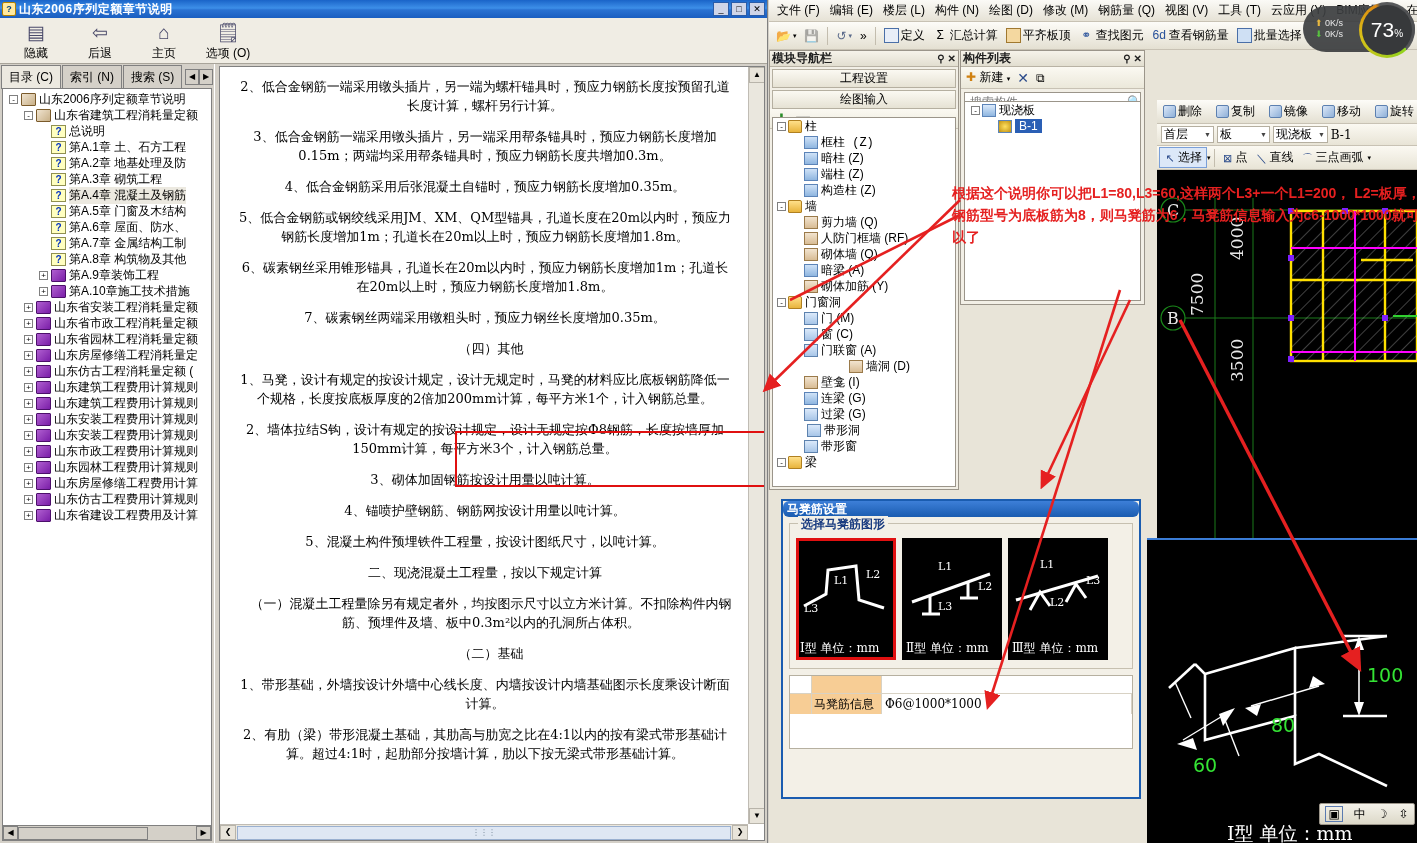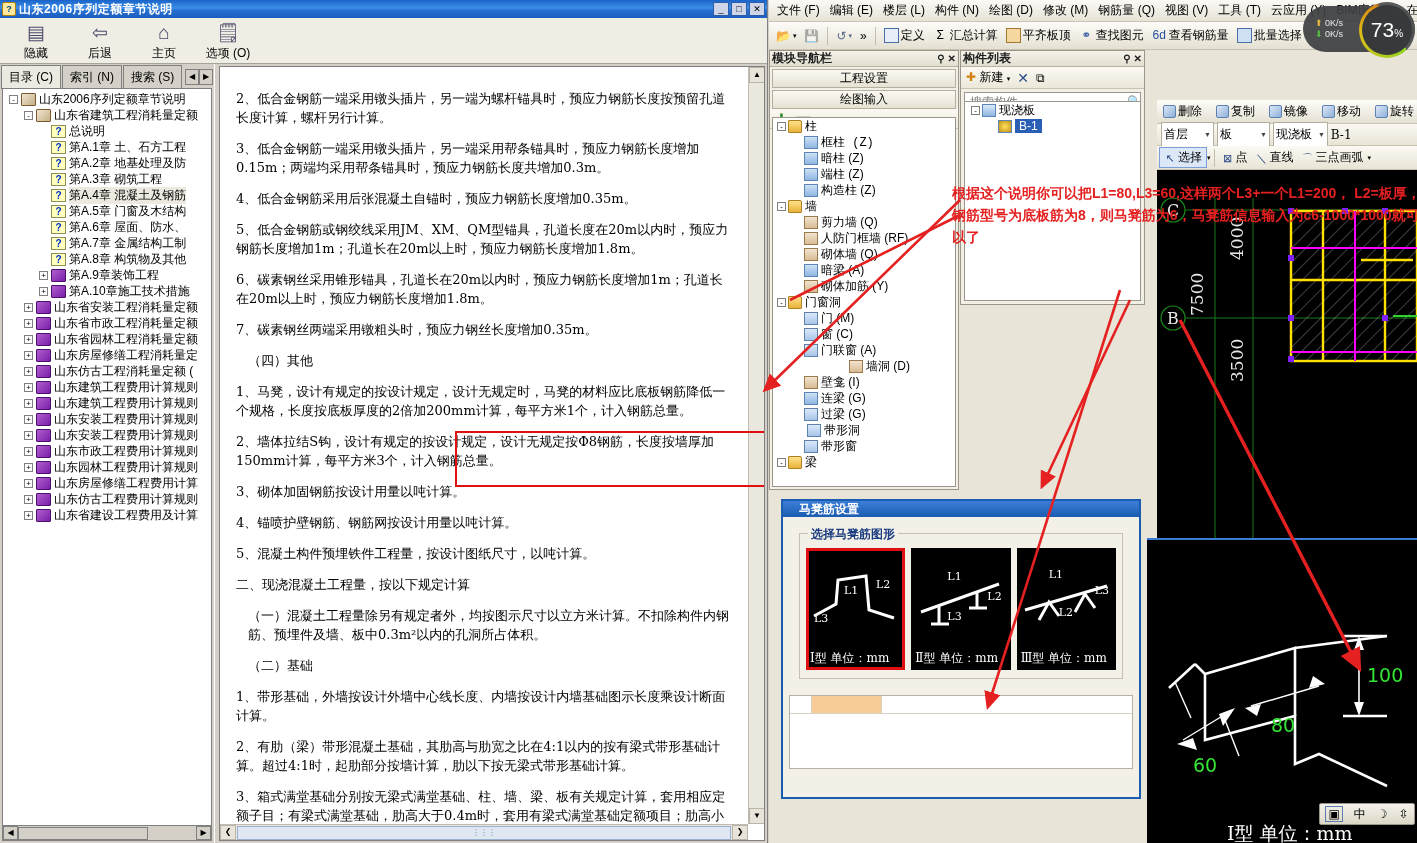--- a/index.html
+++ b/index.html
@@ -71,21 +71,21 @@
   .hscroll .thumb { height:13px; background:#d4d0c8; border:1px solid #808080; }
   
   #splitter { width:5px; background:#d4d0c8; border-left:1px solid #fff; }
   
   #content-pane { flex:1; position:relative; background:#d4d0c8; padding:2px 2px 2px 0; }
   #content-box { position:absolute; inset:2px 2px 2px 0; background:#fff; border:1px solid #808080; overflow:hidden; }
   #doc {
     position:absolute; left:0; top:0; right:16px; bottom:16px; overflow:hidden;
     padding:10px 14px 0 16px; font-family:"DejaVu Serif", serif; font-size:13.0px; line-height:19px; color:#000;
   }
-  #doc p { margin:12px 0 12px 0; }
+  #doc p { margin:0 0 12px 0;text-align:center; }
   #doc p.indent { text-indent:0; padding-left:12px; }
   .vscroll { position:absolute; right:0; top:0; bottom:16px; width:16px; background:#eae7de;
              border-left:1px solid #c0bcb4; }
   .vscroll .ar { width:16px;height:16px;background:#e8e4da;border:1px solid #b8b4aa;font-size:8px;text-align:center;line-height:13px; }
   .hscroll2 { position:absolute; left:0; right:16px; bottom:0; height:16px; background:#eae7de;
               border-top:1px solid #c0bcb4; display:flex; align-items:center; }
   .hscroll2 .ar { width:16px;height:15px;background:#e8e4da;border:1px solid #b8b4aa;font-size:8px;text-align:center;line-height:12px; }
   .hscroll2 .thumb { flex:1; height:14px; margin:0 1px; background:#dfe7f3; border:1px solid #9ab0d0;
                      text-align:center; font-size:8px; color:#789; line-height:12px; }
   
@@ -166,22 +166,22 @@
   tr.rowsel td.pname { background:#2a5fb5; color:#fff; }
   tr.rowsel td.pval { background:#dde8f5; }
   td.attach { width:28px; }
   .cbx { width:11px;height:11px;border:1px solid #8a8a8a;background:#fff;margin:1px auto; }
   
   #liang-strip { left:0; top:440px; width:190px; height:28px; background:#f2efe6; border:1px solid #9b958a; border-top:none; }
   
   #dialog { position:absolute; left:12px; top:449px; width:360px; height:300px;
             background:#f3f0e7; border:2px solid #1a5cb0; }
   #dlg-title { height:16px; background:linear-gradient(to bottom,#3d7fd8,#1a5cb0); color:#fff;
-               display:flex; align-items:center; padding:0 16px; font-size:12px; font-weight:bold; }
-  #dlg-group { margin:16px; border:1px solid #c6c0b0; padding:14px 6px 8px 6px; position:relative; }
+               display:flex; align-items:center; padding:0 4px; font-size:12px; font-weight:bold;border-radius:6px; }
+  #dlg-group { margin:6px; border:1px solid #c6c0b0; padding:14px 6px 8px 6px; position:relative; }
   #dlg-group .glabel { position:absolute; top:-8px; left:8px; background:#f3f0e7; padding:0 3px;
                        font-size:12px; color:#1a3c80; font-weight:bold; }
   #shapes { display:flex; gap:6px; }
   .shape { width:100px; height:122px; background:#000; position:relative; }
   .shape.sel { outline:3px solid #e01010; outline-offset:-3px; }
   .shape .cap { position:absolute; bottom:3px; left:4px; color:#fff; font-size:12px; font-family:"DejaVu Serif",serif; }
   .shape svg { position:absolute; top:6px; left:0; }
   #dlg-table { margin:6px; border:1px solid #b6b0a0; background:#fff; height:74px; }
   #dlg-table .hdr { display:flex; height:18px; }
   #dlg-table .hdr .c0 { width:22px; border-right:1px solid #d8d2c4; border-bottom:1px solid #d8d2c4; background:#fff; }
@@ -196,21 +196,21 @@
   
   #cad-toolbar1 { position:absolute; left:388px; top:50px; width:260px; height:24px;
                   background:linear-gradient(to bottom,#fdfcf8,#e4e0d2); border-bottom:1px solid #c8c2b4;
                   display:flex; align-items:center; white-space:nowrap; font-size:12px; padding-left:2px; }
   #cad-toolbar2 { position:absolute; left:388px; top:74px; width:260px; height:22px;
                   background:linear-gradient(to bottom,#fbf9f2,#e8e4d6); border-bottom:1px solid #c8c2b4;
                   display:flex; align-items:center; white-space:nowrap; font-size:12px; padding-left:4px; }
   #cad-toolbar3 { position:absolute; left:388px; top:96px; width:260px; height:24px;
                   background:linear-gradient(to bottom,#fbf9f2,#e8e4d6); border-bottom:1px solid #c8c2b4;
                   display:flex; align-items:center; white-space:nowrap; font-size:12px; padding-left:2px; }
-  .combo { display:flex; align-items:center; border:1px solid #b5afa0; background:#fff; height:26px;
+  .combo { display:flex; align-items:center; border:1px solid #b5afa0; background:#fff; height:17px;
            font-size:12px; padding:0 2px; margin-right:3px; }
   .combo .v { min-width:34px; }
   .combo .ar { margin-left:6px; font-size:7px; color:#444; }
   .cadbtn { display:flex; align-items:center; gap:2px; padding:1px 4px; font-size:12px; }
   .cadbtn.active { border:1px solid #7a9fd8; background:#dce8f8; }
   #cad-canvas { position:absolute; left:388px; top:120px; width:260px; height:370px; background:#000; overflow:hidden; }
   #cad-bottom { position:absolute; left:378px; top:490px; width:270px; height:353px; background:#000; overflow:hidden; }
   #statusbar { position:absolute; left:378px; top:488px; width:270px; height:14px;
                background:linear-gradient(to bottom,#3d7fd8,#1a5cb0); }
   #win-ctl { position:absolute; right:2px; bottom:18px; width:96px; height:22px;
@@ -428,21 +428,20 @@
             <p>1、马凳，设计有规定的按设计规定，设计无规定时，马凳的材料应比底板钢筋降低一个规格，长度按底板厚度的2倍加200mm计算，每平方米1个，计入钢筋总量。</p>
             <p>2、墙体拉结S钩，设计有规定的按设计规定，设计无规定按Φ8钢筋，长度按墙厚加150mm计算，每平方米3个，计入钢筋总量。</p>
             <p>3、砌体加固钢筋按设计用量以吨计算。</p>
             <p>4、锚喷护壁钢筋、钢筋网按设计用量以吨计算。</p>
             <p>5、混凝土构件预埋铁件工程量，按设计图纸尺寸，以吨计算。</p>
             <p>二、现浇混凝土工程量，按以下规定计算</p>
             <p class="indent">（一）混凝土工程量除另有规定者外，均按图示尺寸以立方米计算。不扣除构件内钢筋、预埋件及墙、板中0.3m²以内的孔洞所占体积。</p>
             <p class="indent">（二）基础</p>
             <p>1、带形基础，外墙按设计外墙中心线长度、内墙按设计内墙基础图示长度乘设计断面计算。</p>
             <p>2、有肋（梁）带形混凝土基础，其肋高与肋宽之比在4:1以内的按有梁式带形基础计算。超过4:1时，起肋部分按墙计算，肋以下按无梁式带形基础计算。</p>
-            <p>3、箱式满堂基础分别按无梁式满堂基础、柱、墙、梁、板有关规定计算，套用相应定额子目；有梁式满堂基础，肋高大于0.4m时，套用有梁式满堂基础定额项目；肋高小于0.4m或</p>
           </div>
         <div id="doc-highlight"></div>
         <div class="vscroll">
           <div class="ar">▲</div>
           <div style="position:absolute;bottom:0;width:16px;" class="ar">▼</div>
         </div>
         <div class="hscroll2">
           <div class="ar">❮</div>
           <div class="thumb">⋮⋮⋮</div>
           <div class="ar">❯</div>
@@ -802,20 +801,25 @@
             <div class="cap">Ⅲ型 单位：mm</div>
           </div>
         </div>
       </div>
       <div id="dlg-table">
         <div class="hdr">
           <div class="c0"></div>
             <div class="c1"></div>
             <div class="c2"></div>
         </div>
+        <div class="row">
+          <div class="c0"></div>
+          <div class="c1">马凳筋信息</div>
+          <div class="c2">Φ6@1000*1000</div>
+        </div>
       </div>
     </div>
 
     <div id="cad-toolbar1">
         <span class="cadbtn">
           <span class="ico" style="width: 13px; height: 13px; border-radius: 2px; background: linear-gradient(135deg, rgb(220, 232, 248), rgb(143, 176, 216)); border: 1px solid rgb(92, 128, 176);"></span>
           <span>删除</span>
         </span>
         <span class="tsep"></span>
         <span class="cadbtn">

